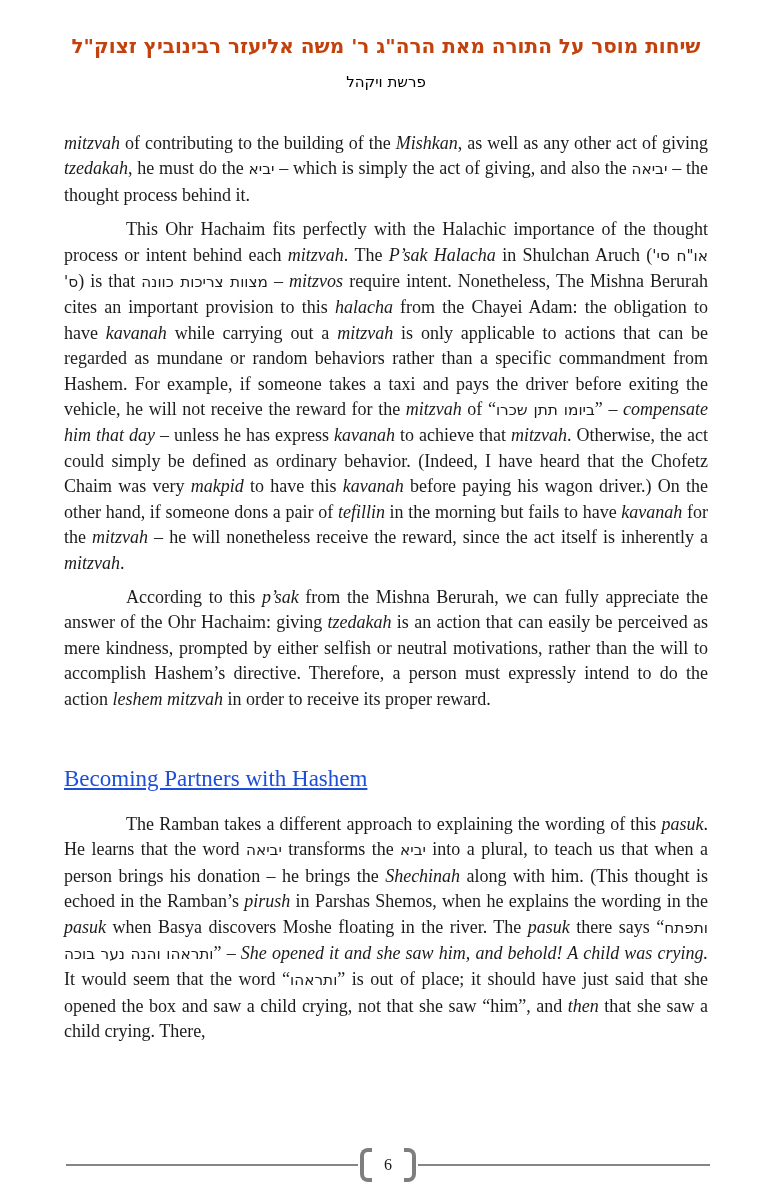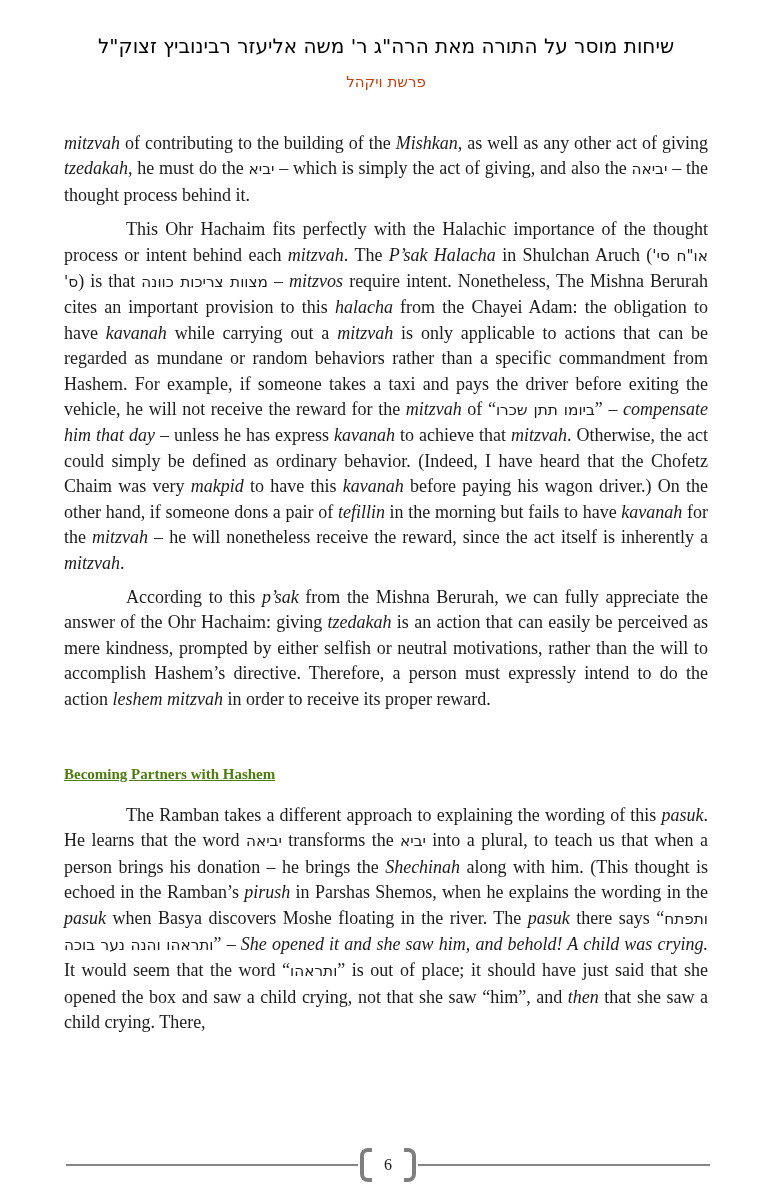--- a/index.html
+++ b/index.html
@@ -14,55 +14,55 @@
   .page {
     position: absolute;
     top: 0; left: 0; right: 0;
     padding: 33px 68px 0 64px;
     box-sizing: border-box;
   }
   .heb-title {
     direction: rtl;
     text-align: center;
     font-family: "DejaVu Sans", sans-serif;
-    font-weight: 400;
+    font-weight: 700;
     font-size: 20px;
     line-height: 26px;
-    color: #000000;
+    color: #c2410c;
   }
   .parsha {
     direction: rtl;
     text-align: center;
     font-family: "DejaVu Sans", sans-serif;
     font-weight: 400;
     font-size: 15px;
     margin-top: 14px;
-    color: #c2410c;
+    color: #000000;
   }
   .doc-body { margin-top: 40px; }
   p.para {
     font-size: 18px;
     line-height: 25.4px;
     text-align: justify;
     margin: 0 0 9px 0;
   }
   p.para.indent { text-indent: 62px; }
   .it { font-style: italic; }
   .he {
     font-family: "DejaVu Sans", sans-serif;
     font-size: 0.85em;
     direction: rtl;
     unicode-bidi: isolate;
   }
   h2.section-heading {
-    font-size: 15px;
-    font-weight: bold;
+    font-size: 23px;
+    font-weight: normal;
     text-decoration: underline;
     margin: 54px 0 20px 0;
-    color: #4d7c0f;
+    color: #1d4ed8;
     font-family: "Liberation Serif", serif;
   }
   .footer {
     position: absolute;
     top: 1146px;
     left: 66px;
     right: 66px;
     height: 38px;
     display: flex;
     align-items: center;

